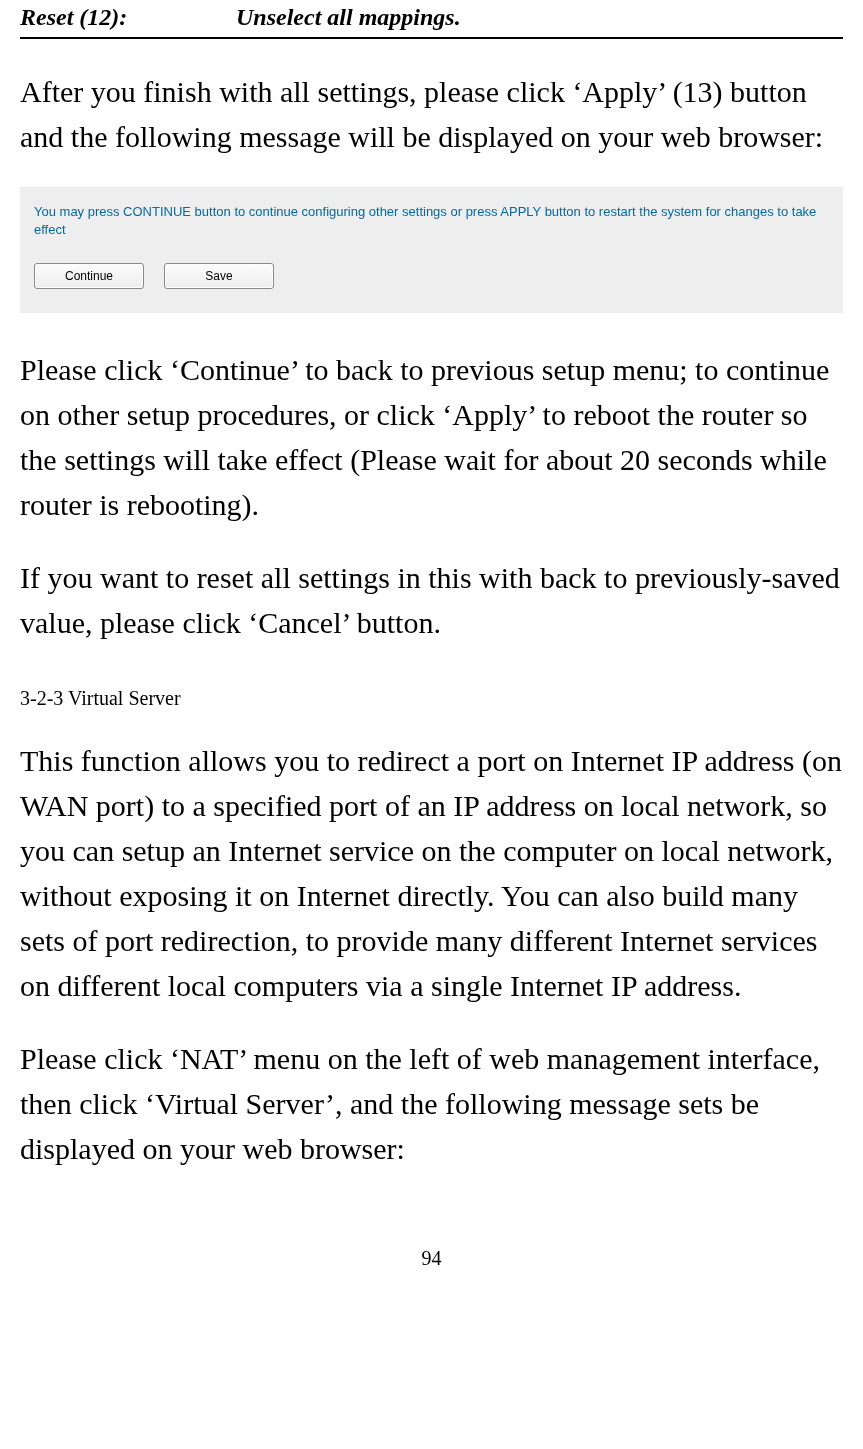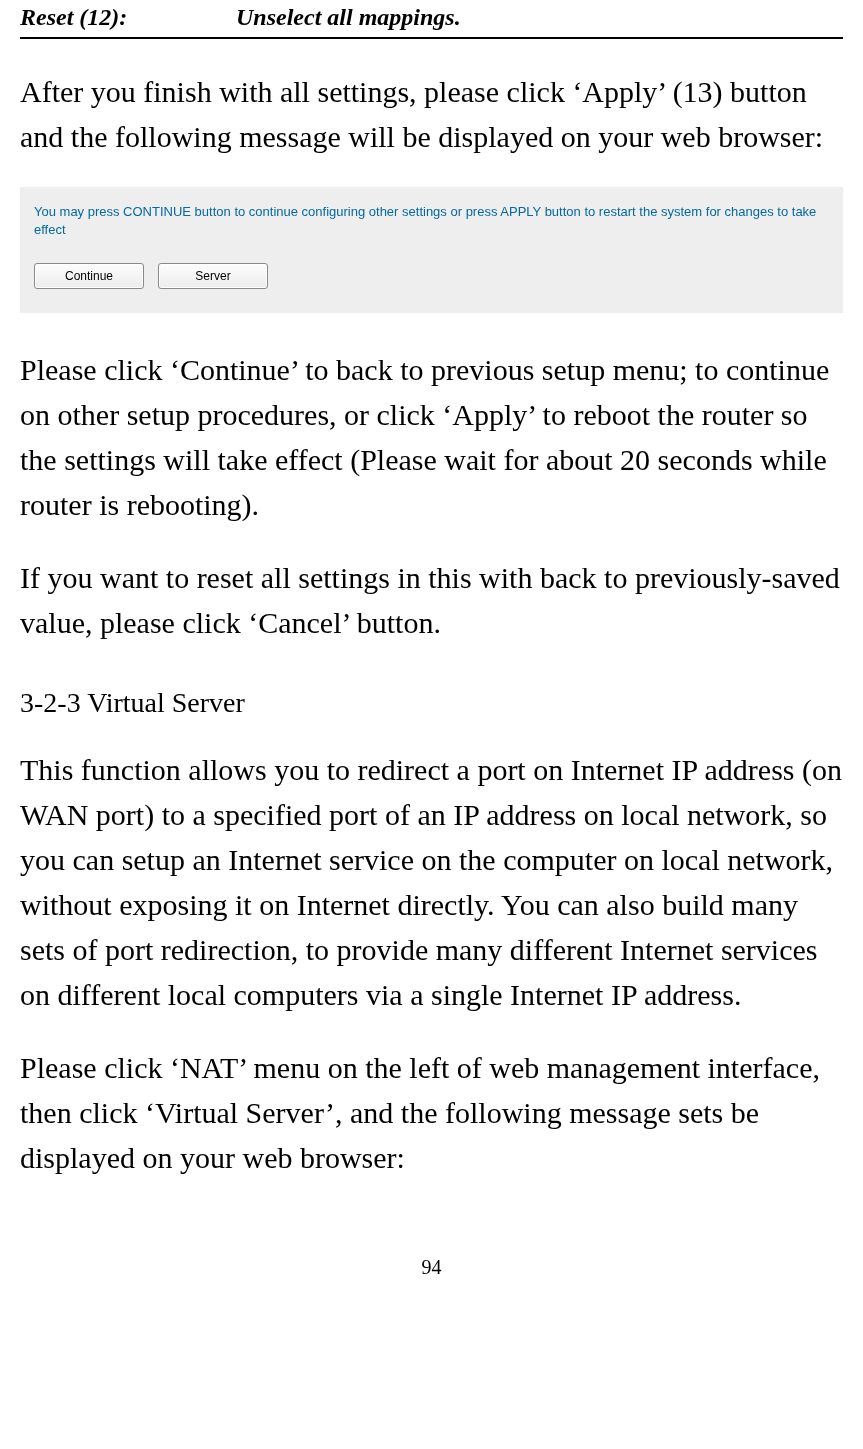--- a/index.html
+++ b/index.html
@@ -35,34 +35,34 @@
       font-size: 17px;
       margin-bottom: 8px;
       color: #222;
     }
     .dialog-desc {
       font-size: 13px;
       color: #0369a1;
       line-height: 1.35;
       margin-bottom: 25px;
     }
-    .dialog-buttons { display: flex; gap: 14px; }
+    .dialog-buttons { display: flex; gap: 20px; }
     .win-btn {
       font-family: Arial, sans-serif;
       font-size: 12px;
       width: 110px;
       height: 26px;
       background: linear-gradient(#fdfdfd, #ececec);
       border: 1px solid #8a8a8a;
       border-radius: 3px;
       cursor: pointer;
       box-shadow: 0 0 0 1px #fff inset;
     }
     .section-heading {
-      font-size: 28px;
+      font-size: 20px;
       margin-top: 42px;
       margin-bottom: 28px;
     }
     .page-number {
       text-align: center;
       font-size: 20px;
       margin-top: 76px;
     }
   </style>
 </head>
@@ -72,21 +72,21 @@
   <span class="reset-label">Reset (12):</span>
   <span>Unselect all mappings.</span>
 </div>
 
 <p class="prose">After you finish with all settings, please click ‘Apply’ (13) button and the following message will be displayed on your web browser:</p>
 
 <div class="dialog-box">
   <div class="dialog-desc">You may press CONTINUE button to continue configuring other settings or press APPLY button to restart the system for changes to take effect</div>
   <div class="dialog-buttons">
     <button class="win-btn">Continue</button>
-    <button class="win-btn">Server</button>
+    <button class="win-btn">Save</button>
   </div>
 </div>
 
 <p class="prose">Please click ‘Continue’ to back to previous setup menu; to continue on other setup procedures, or click ‘Apply’ to reboot the router so the settings will take effect (Please wait for about 20 seconds while router is rebooting).</p>
 
 <p class="prose">If you want to reset all settings in this with back to previously-saved value, please click ‘Cancel’ button.</p>
 
 <div class="section-heading">3-2-3 Virtual Server</div>
 
 <p class="prose">This function allows you to redirect a port on Internet IP address (on WAN port) to a specified port of an IP address on local network, so you can setup an Internet service on the computer on local network, without exposing it on Internet directly. You can also build many sets of port redirection, to provide many different Internet services on different local computers via a single Internet IP address.</p>

